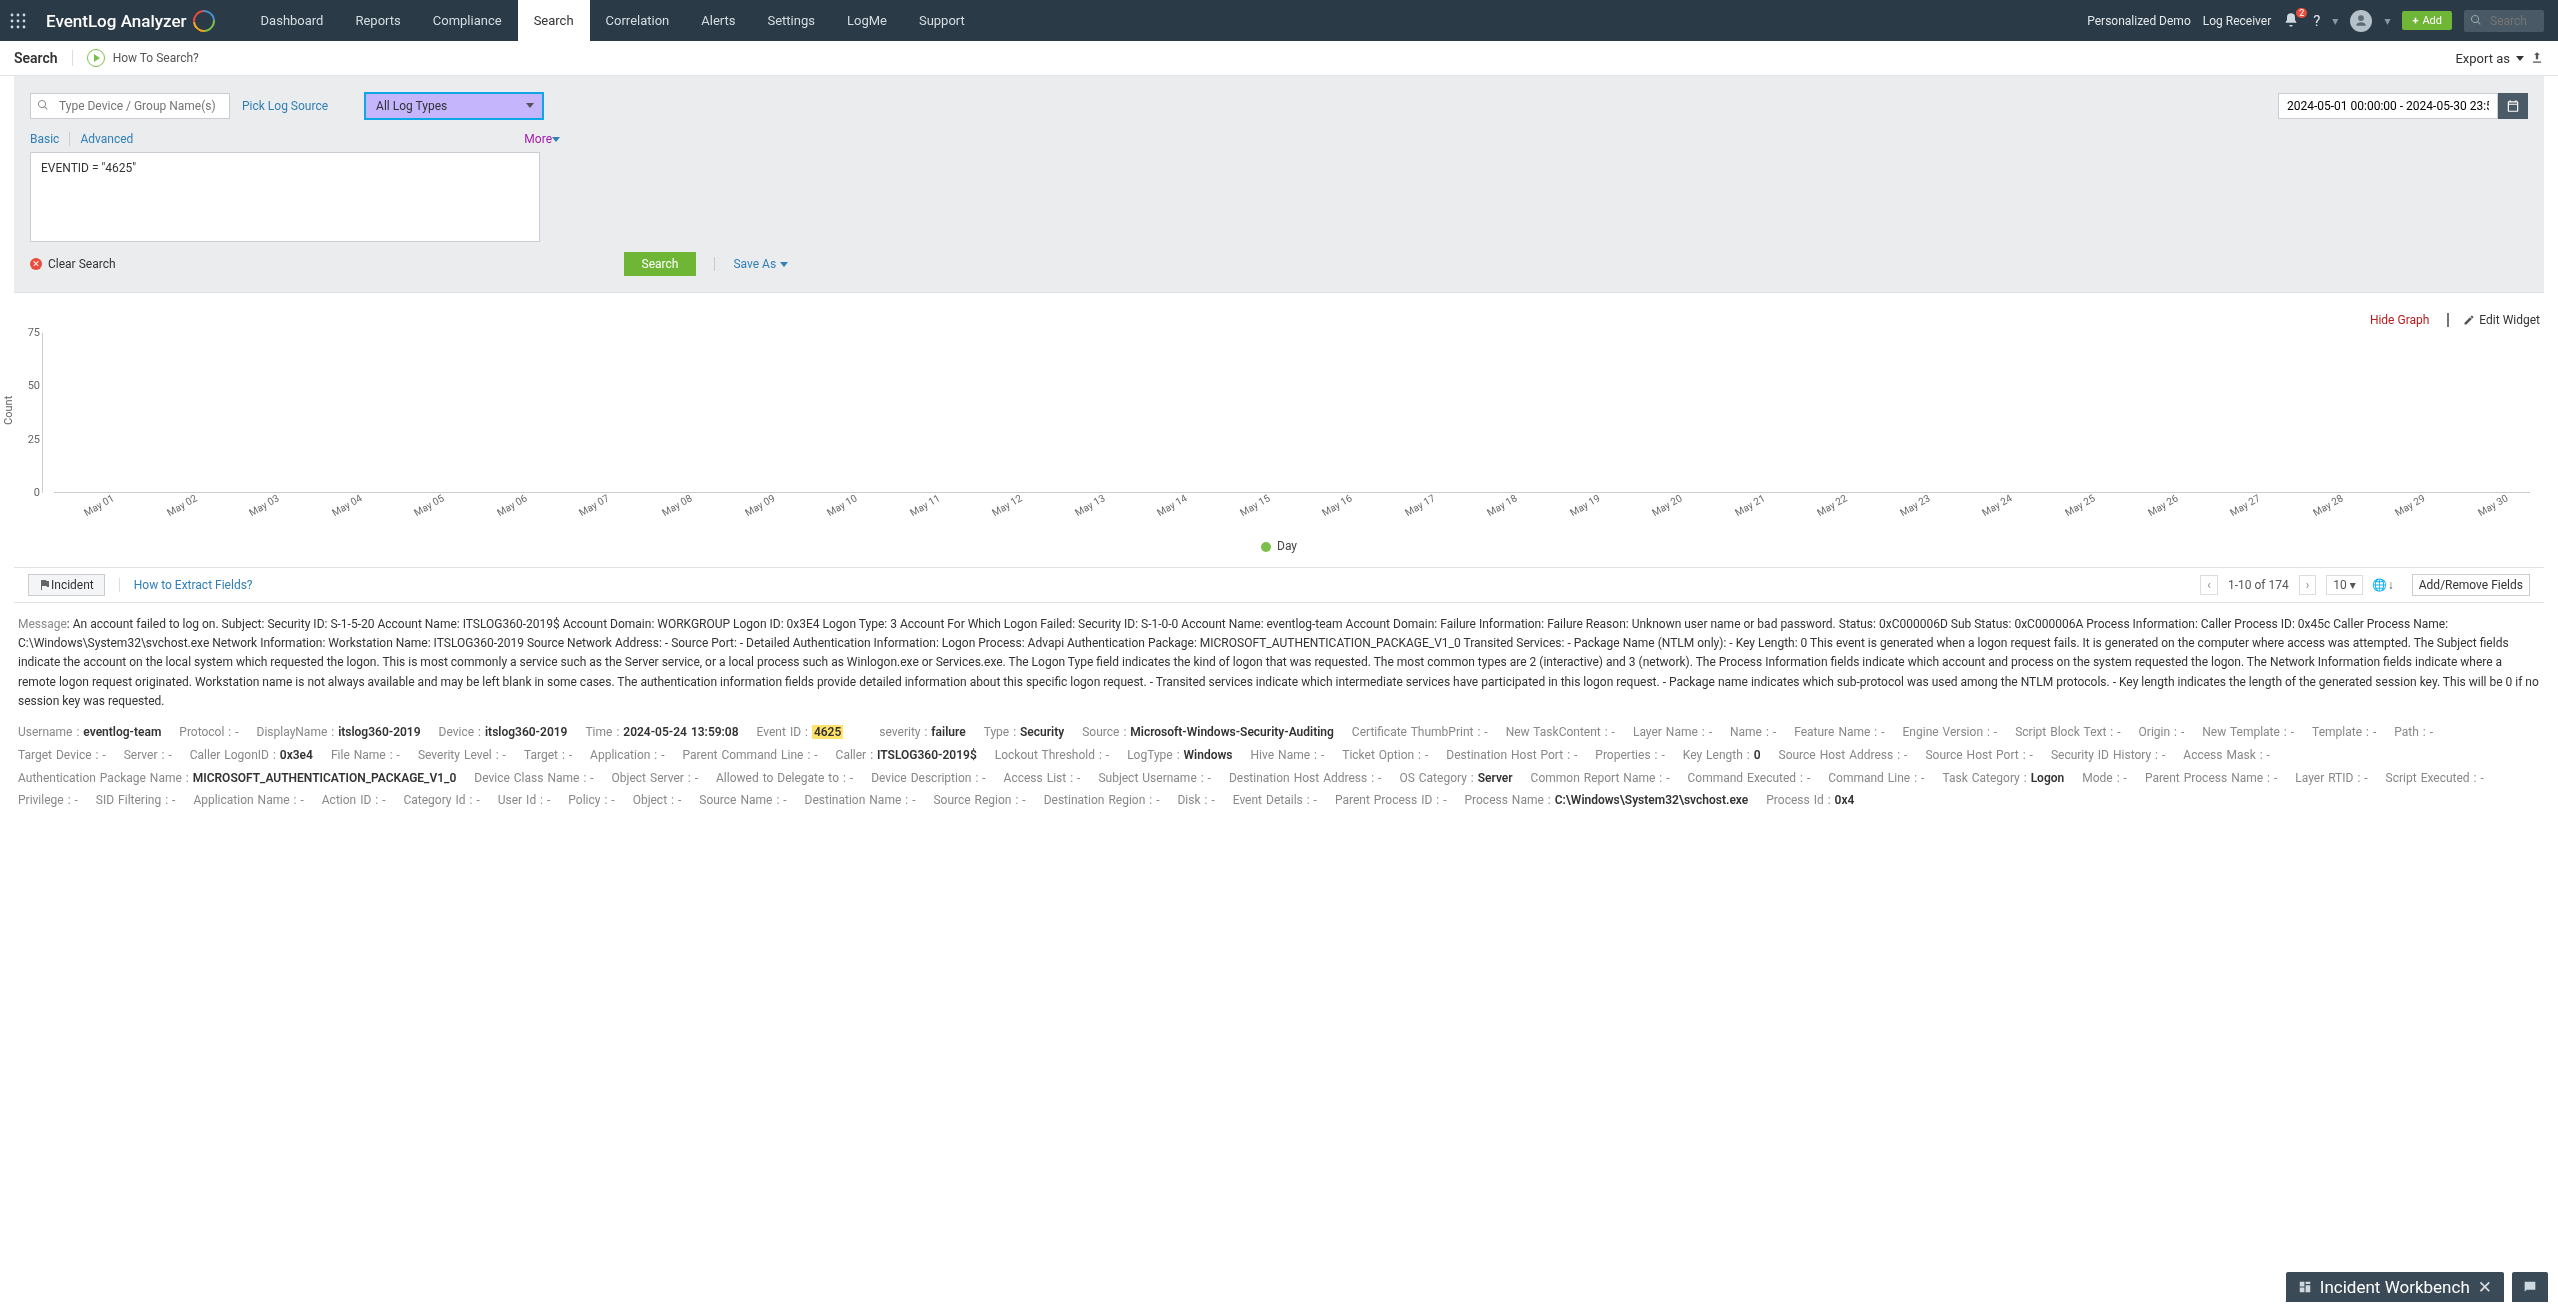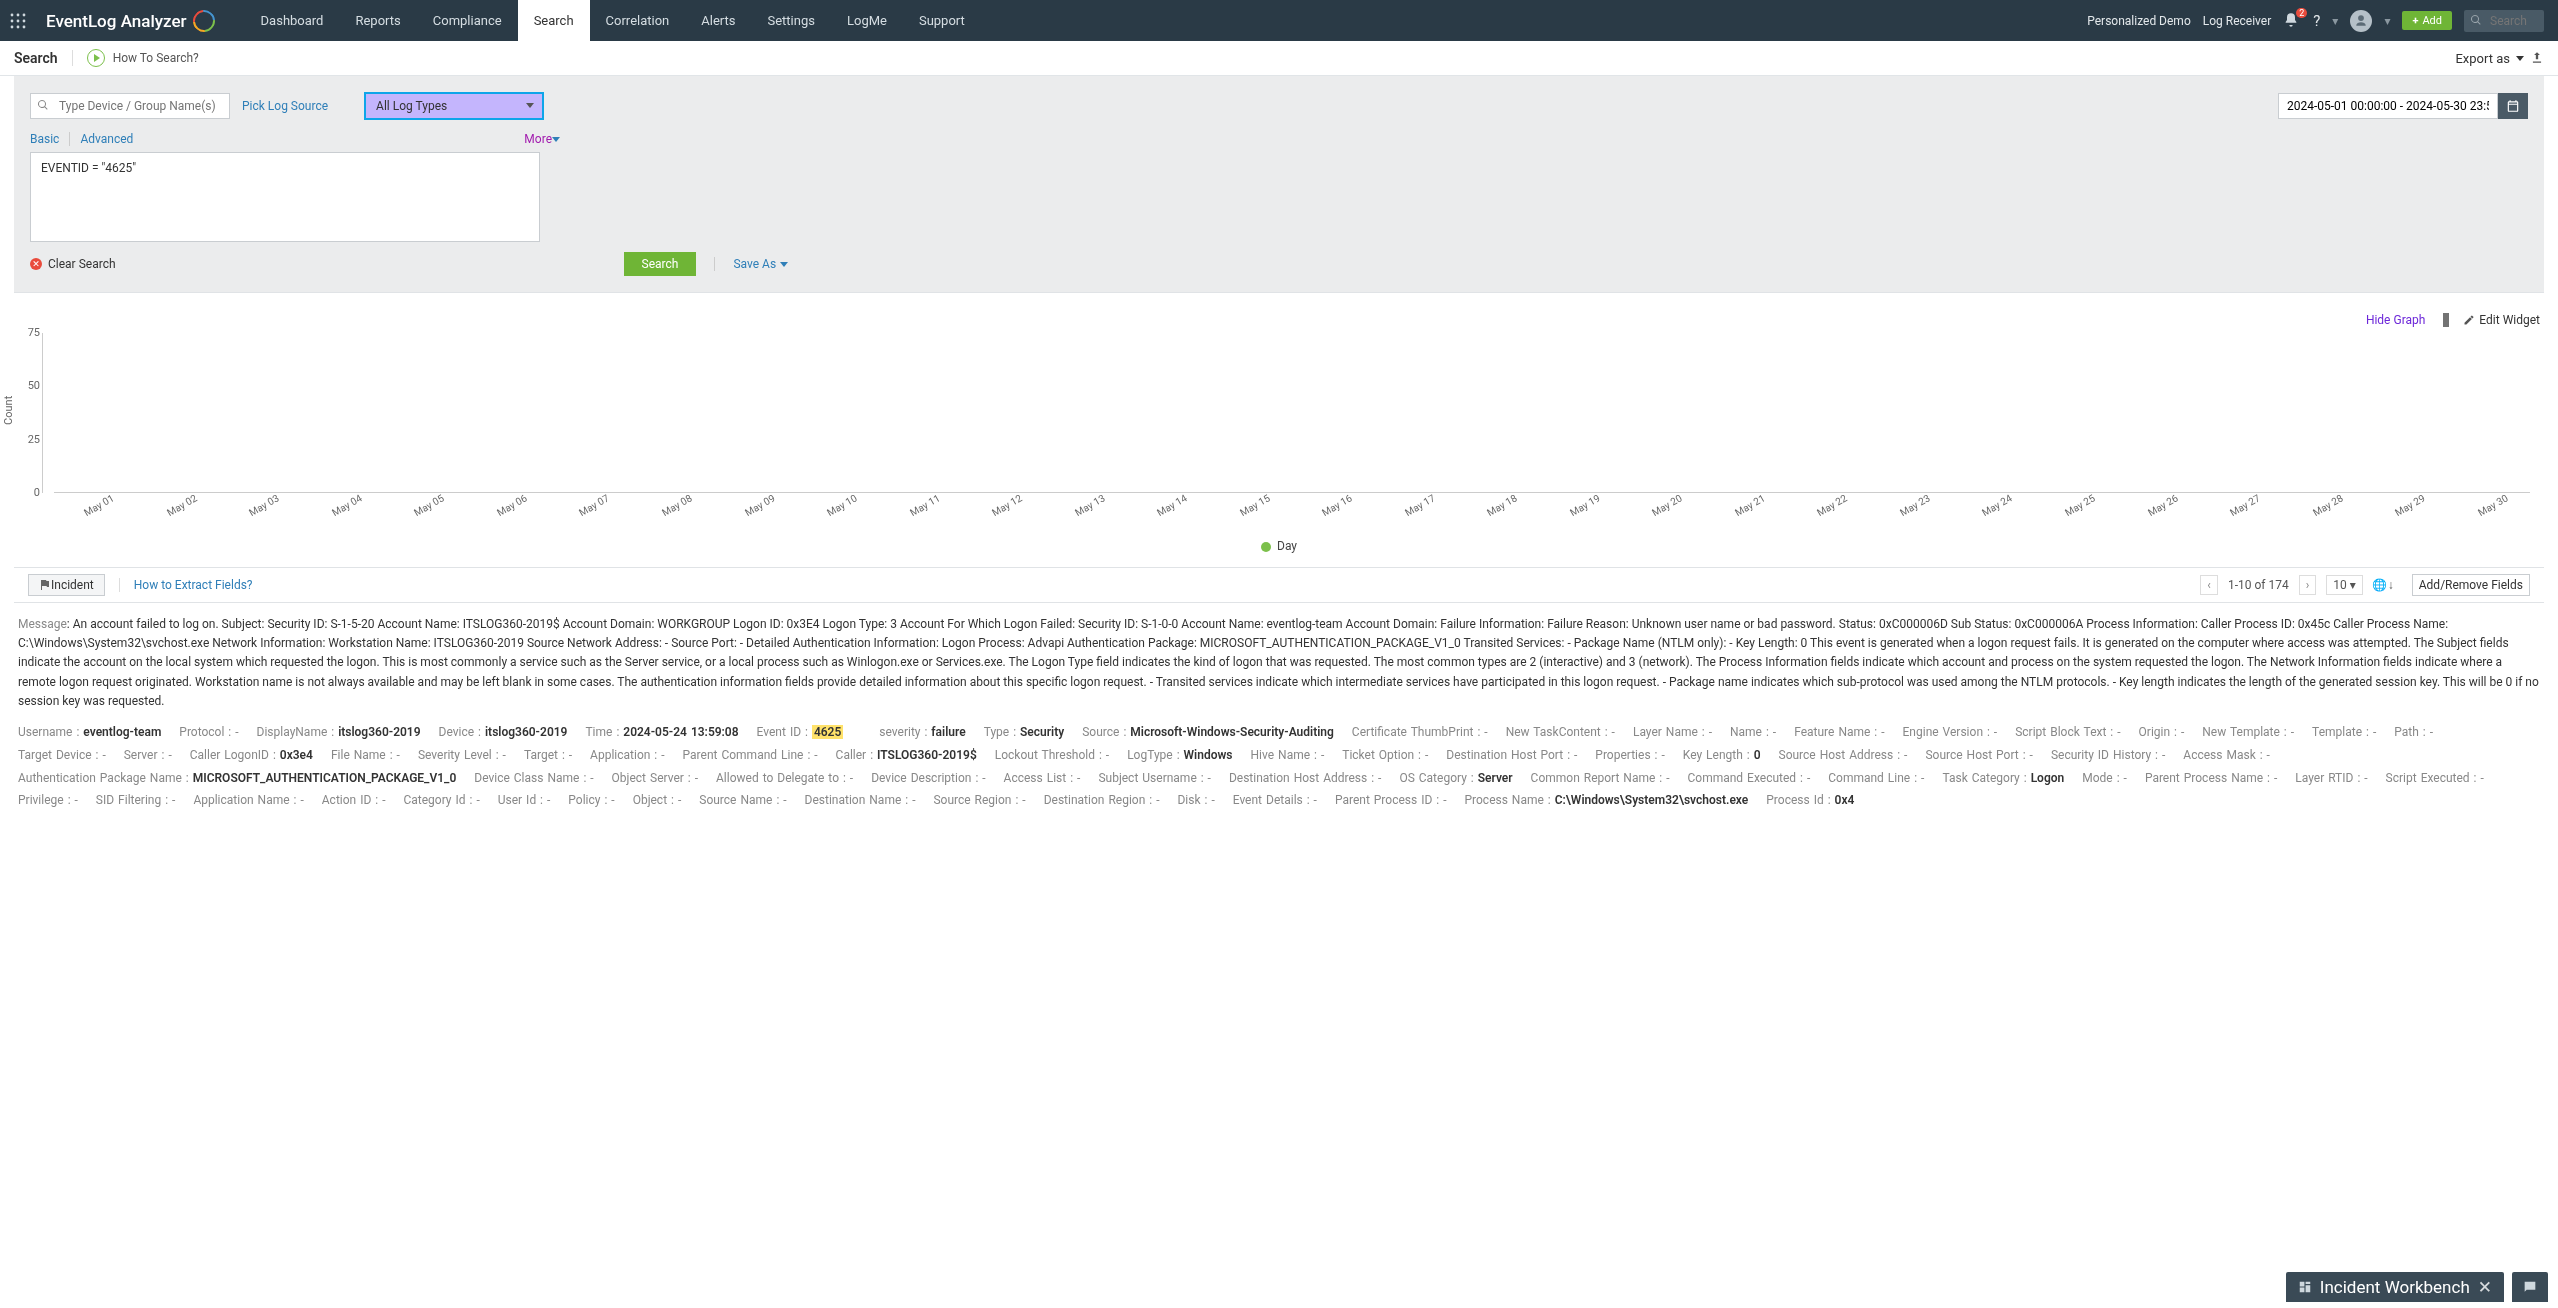--- a/index.html
+++ b/index.html
@@ -56,22 +56,22 @@
 .query-actions { display: flex; align-items: center; gap: 18px; margin-top: 10px; }
 .clear-search { display: flex; align-items: center; gap: 6px; color: #333; font-size: 12px; cursor: pointer; }
 .clear-search .x { width: 12px; height: 12px; background: #e94b3c; border-radius: 50%; color: #fff; font-size: 9px; display: flex; align-items: center; justify-content: center; }
 .search-btn { background: #6fb536; color: #fff; border: none; padding: 5px 18px; font-size: 12px; cursor: pointer; margin-left: 490px; }
 .saveas { color: #2f7fb8; font-size: 12px; cursor: pointer; display: flex; align-items: center; gap: 4px; border-left: 1px solid #ccc; padding-left: 18px; }
 .saveas .caret { border-left: 4px solid transparent; border-right: 4px solid transparent; border-top: 5px solid #2f7fb8; }
 
 
 .chart-panel { padding: 14px 14px 0; }
 .chart-header { display: flex; justify-content: flex-end; gap: 18px; padding: 6px 4px; font-size: 12px; }
-.hide-graph { color: #6d28d9; cursor: pointer; }
-.edit-widget { color: #333; cursor: pointer; display: flex; align-items: center; gap: 4px; border-left: 6px solid #737373; padding-left: 14px; }
+.hide-graph { color: #b91c1c; cursor: pointer; }
+.edit-widget { color: #333; cursor: pointer; display: flex; align-items: center; gap: 4px; border-left: 2px solid #737373; padding-left: 14px; }
 
 .chart { position: relative; height: 200px; padding-left: 40px; padding-bottom: 40px; }
 .y-axis { position: absolute; left: 28px; top: 0; bottom: 40px; width: 1px; background: #ccc; }
 .y-label { position: absolute; left: -6px; top: 50%; transform: rotate(-90deg) translateX(50%); transform-origin: left; font-size: 11px; color: #666; }
 .y-tick { position: absolute; left: 8px; font-size: 11px; color: #666; text-align: right; width: 18px; }
 .plot { position: absolute; left: 40px; right: 14px; top: 0; bottom: 40px; display: flex; align-items: flex-end; border-bottom: 1px solid #ccc; }
 .bar-slot { flex: 1; display: flex; justify-content: center; align-items: flex-end; position: relative; }
 .bar { width: 20px; background: #7cc04b; }
 .x-tick { position: absolute; top: 100%; left: 50%; font-size: 10px; color: #666; white-space: nowrap; transform: rotate(-30deg) translate(-60%, 8px); transform-origin: left top; }
 .legend { text-align: center; font-size: 12px; color: #444; padding: 6px 0 14px; }

